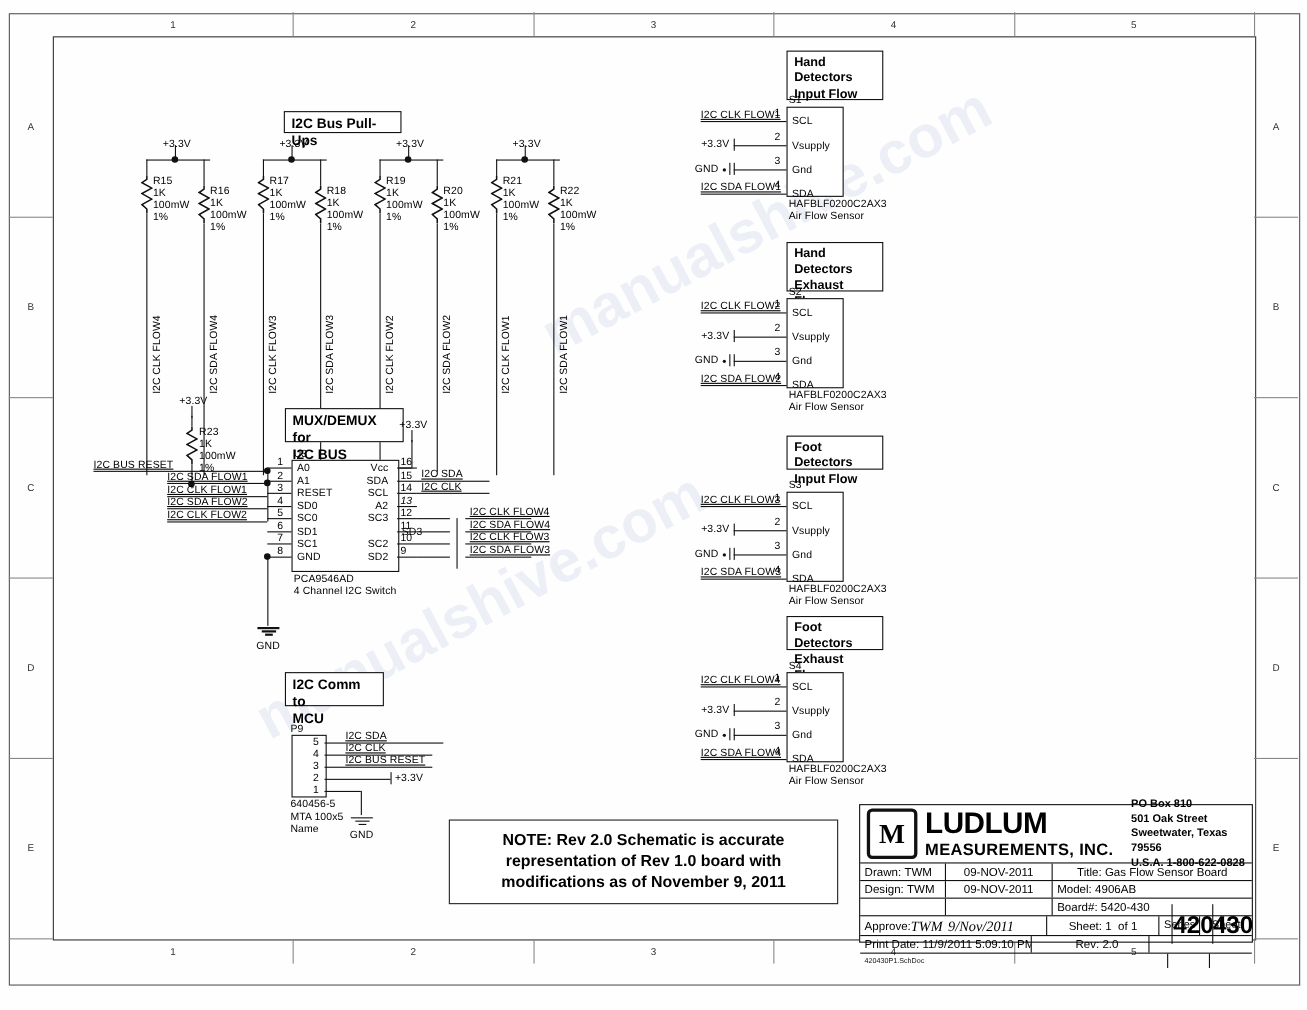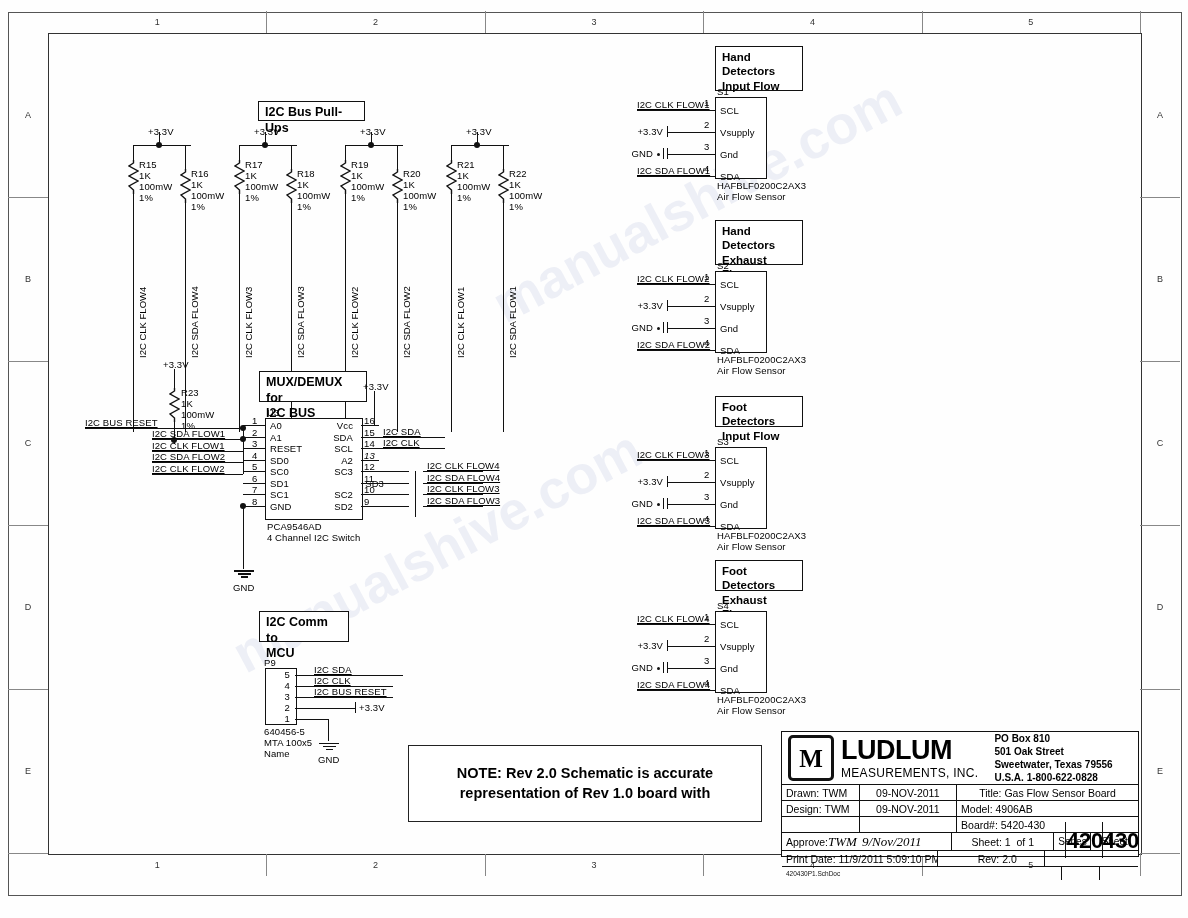--- a/index.html
+++ b/index.html
@@ -49,21 +49,21 @@
   .tb-row{display:flex;border-top:1.2px solid #111;}
   .tb-cell{border-right:1.2px solid #111;padding:1px 4px;font-size:10.5px;
            box-sizing:border-box;display:flex;align-items:center;white-space:nowrap;overflow:hidden;}
   .tb-cell:last-child{border-right:none;}
   .tb-head{display:flex;align-items:center;height:52px;padding:0 6px;}
   .logo-mark{width:40px;height:40px;border:3px solid #111;border-radius:5px;
              display:flex;align-items:center;justify-content:center;margin-right:7px;flex:none;}
   .logo-mark span{font-size:25px;font-weight:bold;line-height:1;font-family:"Liberation Serif",serif;}
   .logo-txt{flex:none;}
   .logo-name{font-size:27px;font-weight:bold;letter-spacing:-0.5px;line-height:1;}
-  .logo-sub{font-size:12px;font-weight:normal;letter-spacing:0.3px;margin-top:2px;}
+  .logo-sub{font-size:15px;font-weight:bold;letter-spacing:0.3px;margin-top:2px;}
   .addr{font-size:10px;line-height:1.32;margin-left:16px;font-weight:bold;}
   .sig{font-family:"Liberation Serif",serif;font-style:italic;font-size:13px;}
   .bignum{font-size:22px;font-weight:bold;text-align:center;}
   .fname{font-size:6.5px;padding:0 4px;color:#111;}
   .wm{position:absolute;font-size:54px;color:rgba(120,140,190,.13);
       transform:rotate(-28deg);font-weight:bold;pointer-events:none;white-space:nowrap;}
 </style>
 </head>
 <body>
 
@@ -476,20 +476,21 @@
         <i style="width: 13px;"></i>
         <i style="width: 7px;"></i>
       </div>
       <div class="t" style="left: 318px; top: 754px;">GND</div>
     </div>
 
   <div class="note" style="left:408px;top:745px;width:352px;height:75px;">
     <div>
       <div>NOTE:  Rev 2.0 Schematic is accurate</div>
       <div>representation of Rev 1.0 board with</div>
+      <div>modifications as of November 9, 2011</div>
     </div>
   </div>
 
   <div class="tb" style="left:781px;top:731px;width:358px;height:126px;">
 
     <div class="tb-head">
       <div class="logo-mark">
         <span>M</span>
       </div>
       <div class="logo-txt">

